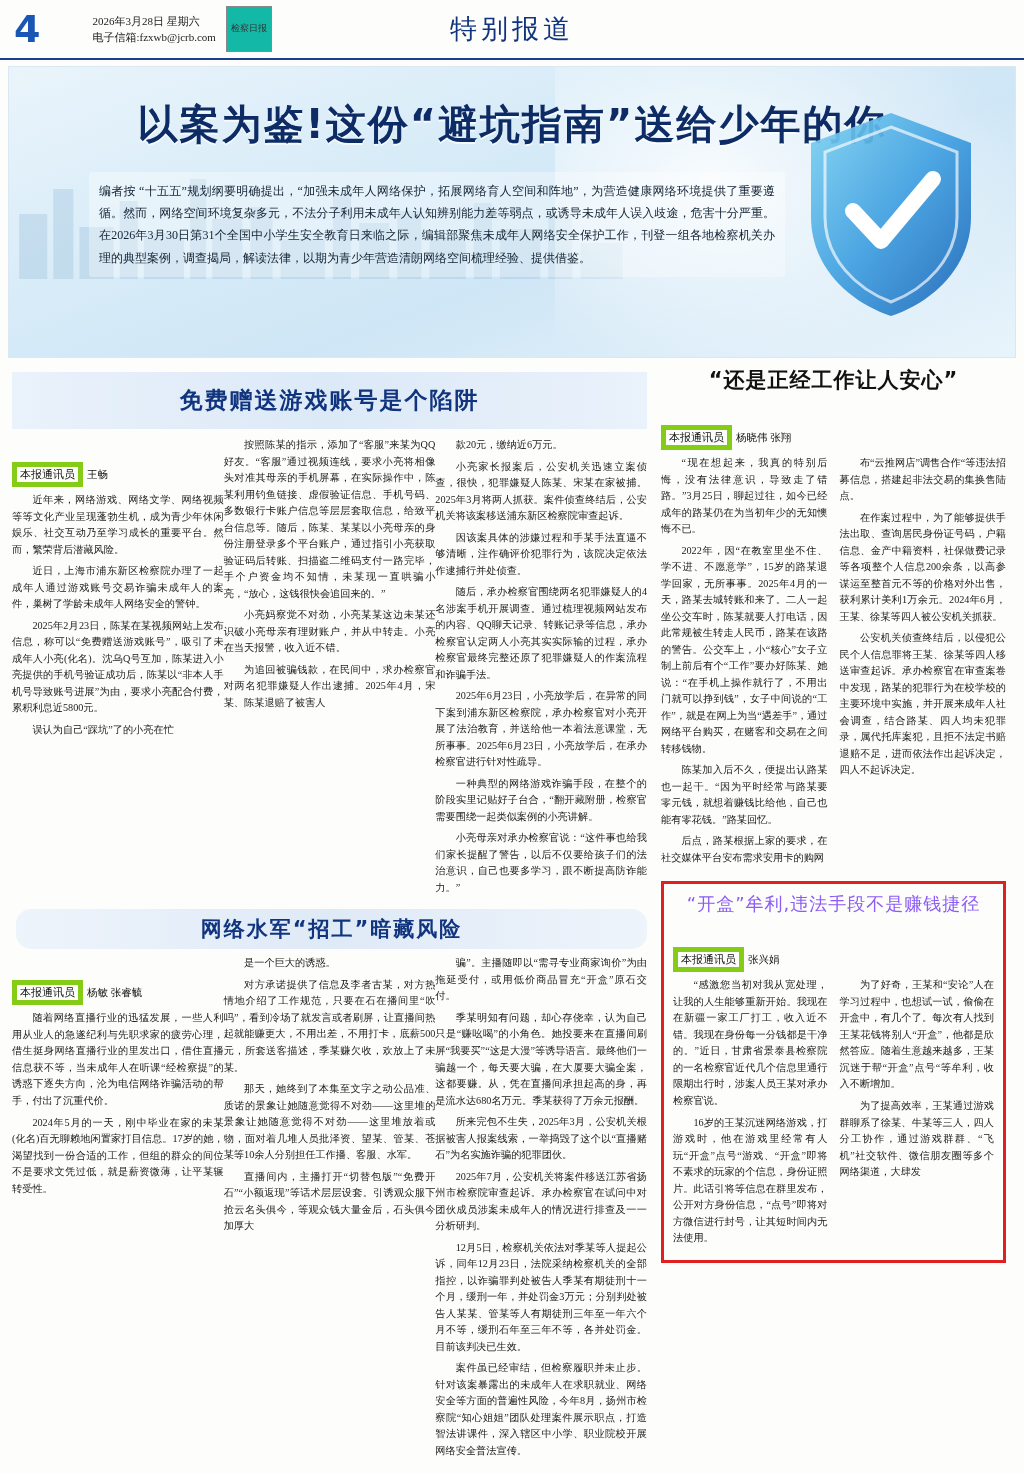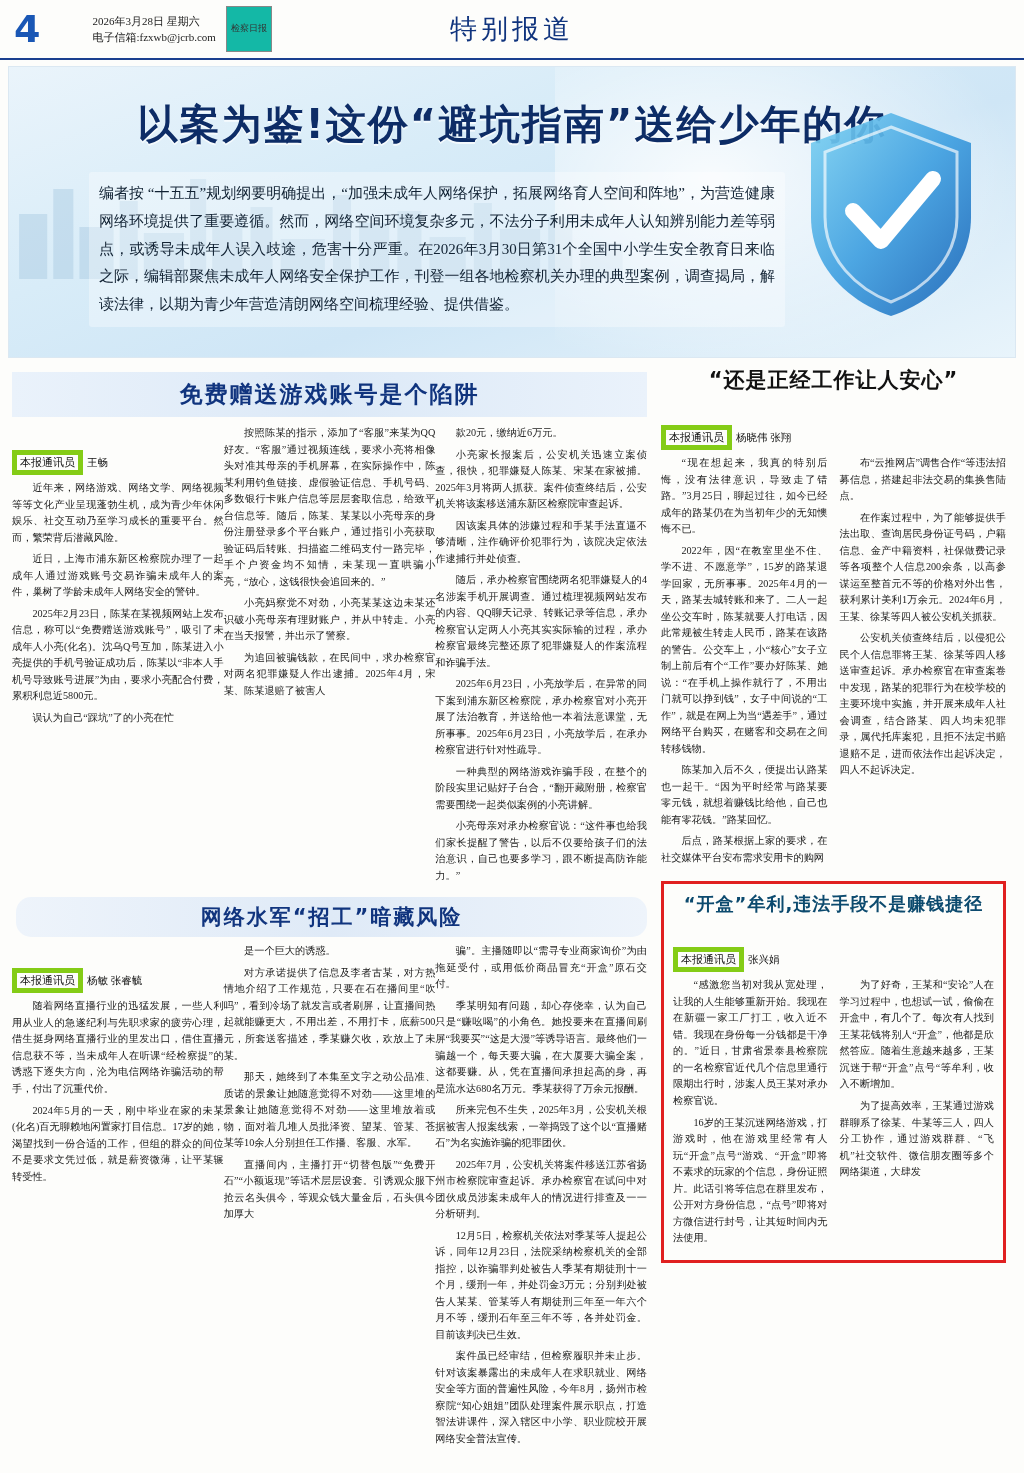--- a/index.html
+++ b/index.html
@@ -39,33 +39,33 @@
   .hero .swoosh{position:absolute;right:-60px;top:-40px;width:520px;height:380px;
     background:radial-gradient(ellipse at 30% 40%, rgba(255,255,255,.85), rgba(255,255,255,0) 60%);}
   .hero-title{
     position:absolute;top:30px;left:0;right:0;text-align:center;
     font-family:"DejaVu Sans",sans-serif;font-weight:bold;font-size:40px;color:#0d2c66;
     letter-spacing:2px;text-shadow:0 2px 0 rgba(255,255,255,.7);
   }
   .shield-wrap{position:absolute;right:34px;top:40px;width:180px;height:215px;}
   .editor-note{
     position:absolute;left:80px;right:230px;top:105px;
-    font-size:15px;line-height:1.85;color:#123;text-align:justify;
+    font-size:12px;line-height:1.85;color:#123;text-align:justify;
     background:rgba(255,255,255,.35);padding:8px 10px;border-radius:3px;
   }
 
   
   .body-wrap{position:relative;padding:8px 12px 0 12px;}
   .headline-bar{
     margin:6px 0 8px 0;text-align:center;
     background:linear-gradient(90deg,#eaf2fb 0%,#dce9f7 50%,#eaf2fb 100%);
     padding:7px 0;
   }
   .headline-bar h2{
-    margin:0;font-family:"DejaVu Sans",sans-serif;font-weight:bold;
+    margin:6px;font-family:"DejaVu Sans",sans-serif;font-weight:bold;
     font-size:23px;color:#10347e;letter-spacing:2px;
   }
   .byline{font-size:10.5px;margin:0 0 5px 0;color:#111;}
   .byline .tag{display:inline-block;border:5px solid #84cc16;padding:0 3px;margin-right:4px;font-size:11px;margin-top:25px;}
   p.col-p{
     margin:0 0 5px 0;font-size:10.2px;line-height:1.62;text-align:justify;
     text-indent:2em;color:#1a1a1a;
   }
   .cols3{display:flex;gap:0;}
   .cols3 > div{flex:1;min-width:0;}
@@ -74,22 +74,22 @@
 
   .left-block{width:63.5%;}
   .right-block{width:34.5%;}
   .main-row{display:flex;gap:14px;}
 
   
   .redbox{
     border:3px solid #e02020;padding:8px 9px;margin-top:10px;
   }
   .redbox h3{
-    margin:0 0 6px 0;font-family:"DejaVu Sans",sans-serif;font-weight:bold;
-    font-size:18px;color:#0c4a6e;text-align:center;letter-spacing:1px;
+    margin:0 0 6px 0;font-family:"DejaVu Sans",sans-serif;font-weight:normal;
+    font-size:18px;color:#8b5cf6;text-align:center;letter-spacing:1px;
   }
 
   .sub-head{
     margin:8px 0 6px 4px;text-align:center;
     background:linear-gradient(90deg,#eef4fb 0%,#dfeaf7 50%,#eef4fb 100%);
     padding:6px 0;
     border-radius:15px;
   }
   .sub-head h3{
     margin:0;font-family:"DejaVu Sans",sans-serif;font-weight:bold;
@@ -172,21 +172,21 @@
             <div class="byline">
               <span class="tag">本报通讯员</span><span>王畅</span>
             </div>
             <p class="col-p">近年来，网络游戏、网络文学、网络视频等等文化产业呈现蓬勃生机，成为青少年休闲娱乐、社交互动乃至学习成长的重要平台。然而，繁荣背后潜藏风险。</p>
             <p class="col-p">近日，上海市浦东新区检察院办理了一起成年人通过游戏账号交易诈骗未成年人的案件，巢树了学龄未成年人网络安全的警钟。</p>
             <p class="col-p">2025年2月23日，陈某在某视频网站上发布信息，称可以“免费赠送游戏账号”，吸引了未成年人小亮(化名)。沈乌Q号互加，陈某进入小亮提供的手机号验证成功后，陈某以“非本人手机号导致账号进展”为由，要求小亮配合付费，累积利息近5800元。</p>
             <p class="col-p">误认为自己“踩坑”了的小亮在忙</p>
           </div>
           <div>
             <p class="col-p">按照陈某的指示，添加了“客服”来某为QQ好友。“客服”通过视频连线，要求小亮将相像头对准其母亲的手机屏幕，在实际操作中，陈某利用钓鱼链接、虚假验证信息、手机号码、多数银行卡账户信息等层层套取信息，给致平台信息等。随后，陈某、某某以小亮母亲的身份注册登录多个平台账户，通过指引小亮获取验证码后转账、扫描盗二维码支付一路完毕，手个户资金均不知情，未某现一直哄骗小亮，“放心，这钱很快会追回来的。”</p>
-            <p class="col-p">小亮妈察觉不对劲，小亮某某这边未某还识破小亮母亲有理财账户，并从中转走。小亮在当天报警，并出示了警察。</p>
+            <p class="col-p">小亮妈察觉不对劲，小亮某某这边未某还识破小亮母亲有理财账户，并从中转走。小亮在当天报警，收入近不错。</p>
             <p class="col-p">为追回被骗钱款，在民间中，求办检察官对两名犯罪嫌疑人作出逮捕。2025年4月，宋某、陈某退赔了被害人</p>
           </div>
           <div>
             <p class="col-p">款20元，缴纳近6万元。</p>
             <p class="col-p">小亮家长报案后，公安机关迅速立案侦查，很快，犯罪嫌疑人陈某、宋某在家被捕。2025年3月将两人抓获。案件侦查终结后，公安机关将该案移送浦东新区检察院审查起诉。</p>
             <p class="col-p">因该案具体的涉嫌过程和手某手法直逼不够清晰，注作确评价犯罪行为，该院决定依法作逮捕行并处侦查。</p>
             <p class="col-p">随后，承办检察官围绕两名犯罪嫌疑人的4名涉案手机开展调查。通过梳理视频网站发布的内容、QQ聊天记录、转账记录等信息，承办检察官认定两人小亮其实实际输的过程，承办检察官最终完整还原了犯罪嫌疑人的作案流程和诈骗手法。</p>
             <p class="col-p">2025年6月23日，小亮放学后，在异常的同下案到浦东新区检察院，承办检察官对小亮开展了法治教育，并送给他一本着法意课堂，无所事事。2025年6月23日，小亮放学后，在承办检察官进行针对性疏导。</p>
             <p class="col-p">一种典型的网络游戏诈骗手段，在整个的阶段实里记贴好子台合，“翻开藏附册，检察官需要围绕一起类似案例的小亮讲解。</p>
             <p class="col-p">小亮母亲对承办检察官说：“这件事也给我们家长提醒了警告，以后不仅要给孩子们的法治意识，自己也要多学习，跟不断提高防诈能力。”</p>

